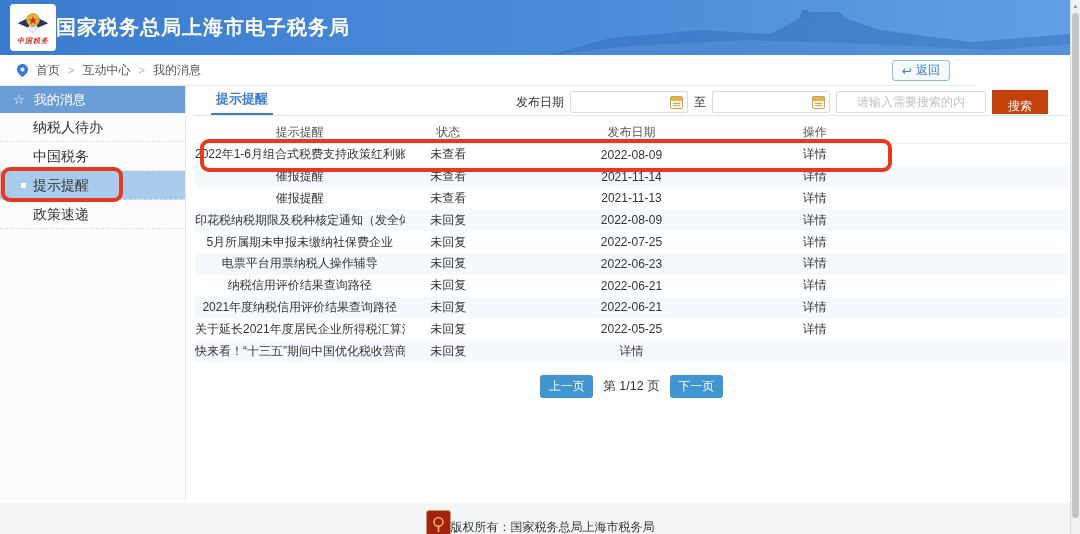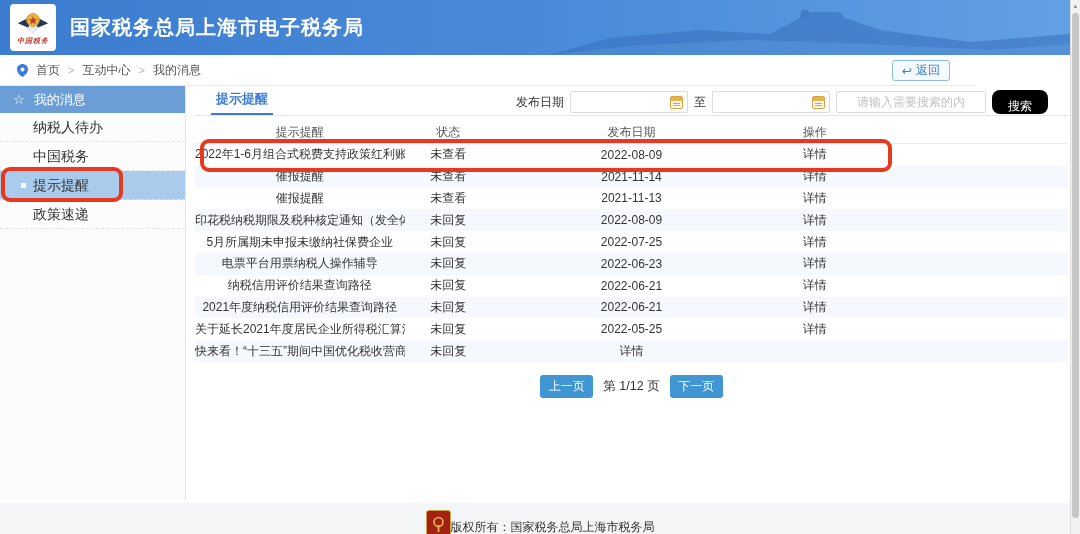--- a/index.html
+++ b/index.html
@@ -6,21 +6,21 @@
   body { background:#d8d8d8; font-family:"Liberation Sans","DejaVu Sans",sans-serif; }
   .screen { position:relative; width:1080px; height:534px; background:#fff; overflow:hidden; margin:0 auto; }
 
   
   .header { position:absolute; left:0; top:0; width:1080px; height:55px;
     background:linear-gradient(90deg,#3c7ccf 0%, #4a8cd9 55%, #63a0e3 100%); overflow:hidden; }
   .wall-art { position:absolute; right:10px; top:0; height:55px; width:520px; opacity:.55; }
   .logo-box { position:absolute; left:10px; top:4px; width:46px; height:47px; background:#fff;
     border-radius:4px; display:flex; flex-direction:column; align-items:center; justify-content:center; }
   .logo-caption { font-size:7px; color:#c0392b; font-weight:bold; font-style:italic; letter-spacing:1px; line-height:8px; }
-  .header-title { position:absolute; left:70px; top:0; height:55px; line-height:55px; color:#fff;
+  .header-title { position:absolute; left:56px; top:0; height:55px; line-height:55px; color:#fff;
     font-size:20px; font-weight:bold; letter-spacing:1px; }
 
   
   .breadcrumb-bar { position:absolute; left:0; top:55px; width:974px; height:31px; background:#fff;
     border-bottom:1px solid #e9e9e9; display:flex; align-items:center; padding-left:17px; }
   .crumb { font-size:12px; color:#555; cursor:pointer; }
   .crumb-sep { font-size:11px; color:#b5b5b5; margin:0 8px; }
   .pin-icon { margin-right:8px; display:inline-flex; }
   .back-btn { position:absolute; right:24px; top:5px; height:21px; padding:0 9px; background:#f5faff;
     border:1px solid #8fbce4; border-radius:3px; color:#3a7bd5; font-size:12px; display:flex;
@@ -46,22 +46,22 @@
     font-size:12px; color:#333; }
   .date-input { width:118px; height:22px; border:1px solid #dcdcdc; border-radius:2px; background:#fff;
     position:relative; cursor:text; }
   .cal-icon { position:absolute; right:4px; top:4px; width:13px; height:13px; border:1px solid #d9a43e;
     border-radius:2px; background:linear-gradient(180deg,#e5b151 0 4px,#fdf7eb 4px); cursor:pointer; }
   .cal-icon::after { content:""; position:absolute; left:2px; top:6px; width:7px; height:1px;
     box-shadow:0 2px 0 #d9a43e; background:#d9a43e; }
   .search-input { width:150px; height:22px; border:1px solid #dcdcdc; border-radius:2px; font-size:12px;
     padding:0 20px; color:#0f172a; outline:none; }
   .search-input::placeholder { color:#c3c3c3; }
-  .search-btn { height:24px; padding:8px 16px; background:#000000; color:#fff; font-size:12px; border:none;
-    border-radius:8px; cursor:pointer; }
+  .search-btn { height:24px; padding:8px 16px; background:#c2410c; color:#fff; font-size:12px; border:none;
+    border-radius:0; cursor:pointer; }
 
   .tbl-header { display:grid; grid-template-columns:24% 10% 32% 10% 24%; height:22px; align-items:center;
     text-align:center; font-size:12px; color:#555; border-bottom:1px solid #ededed; margin-top:6px; }
   .rows { }
   .t-row { display:grid; grid-template-columns:24% 10% 32% 10% 24%; height:21.8px; align-items:center;
     text-align:center; font-size:12px; color:#333; cursor:pointer; }
   .t-row:nth-child(even) { background:#f5f8fc; }
   .t-row .c1 { white-space:nowrap; overflow:hidden; }
   .t-row .c4 { color:#333; }
 

